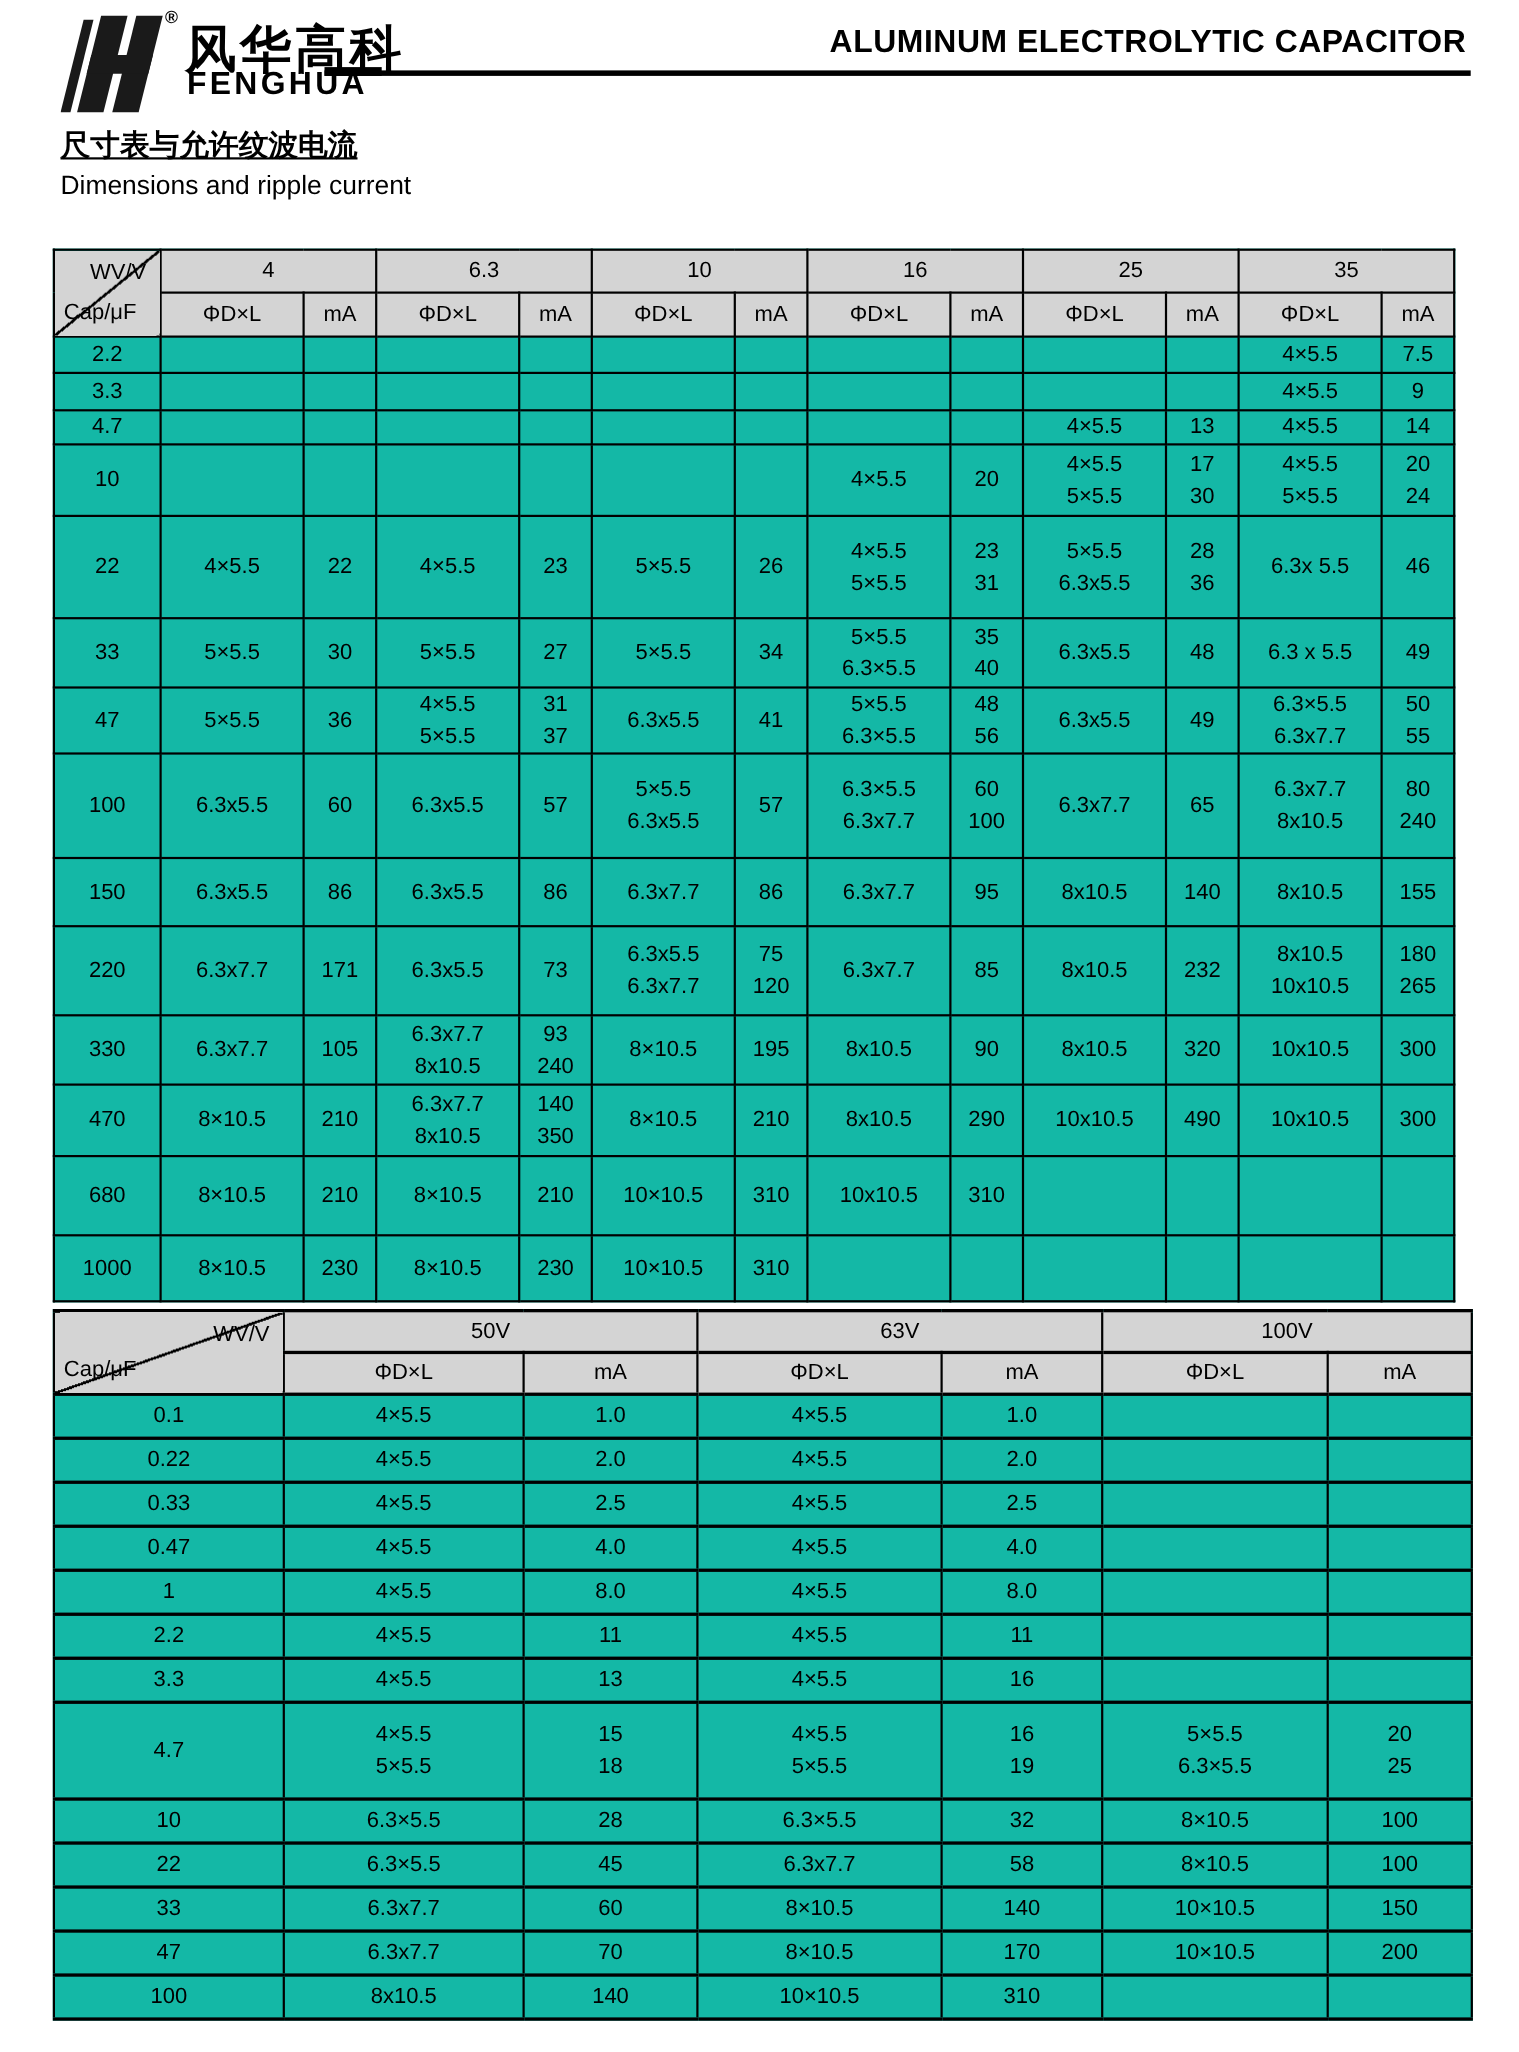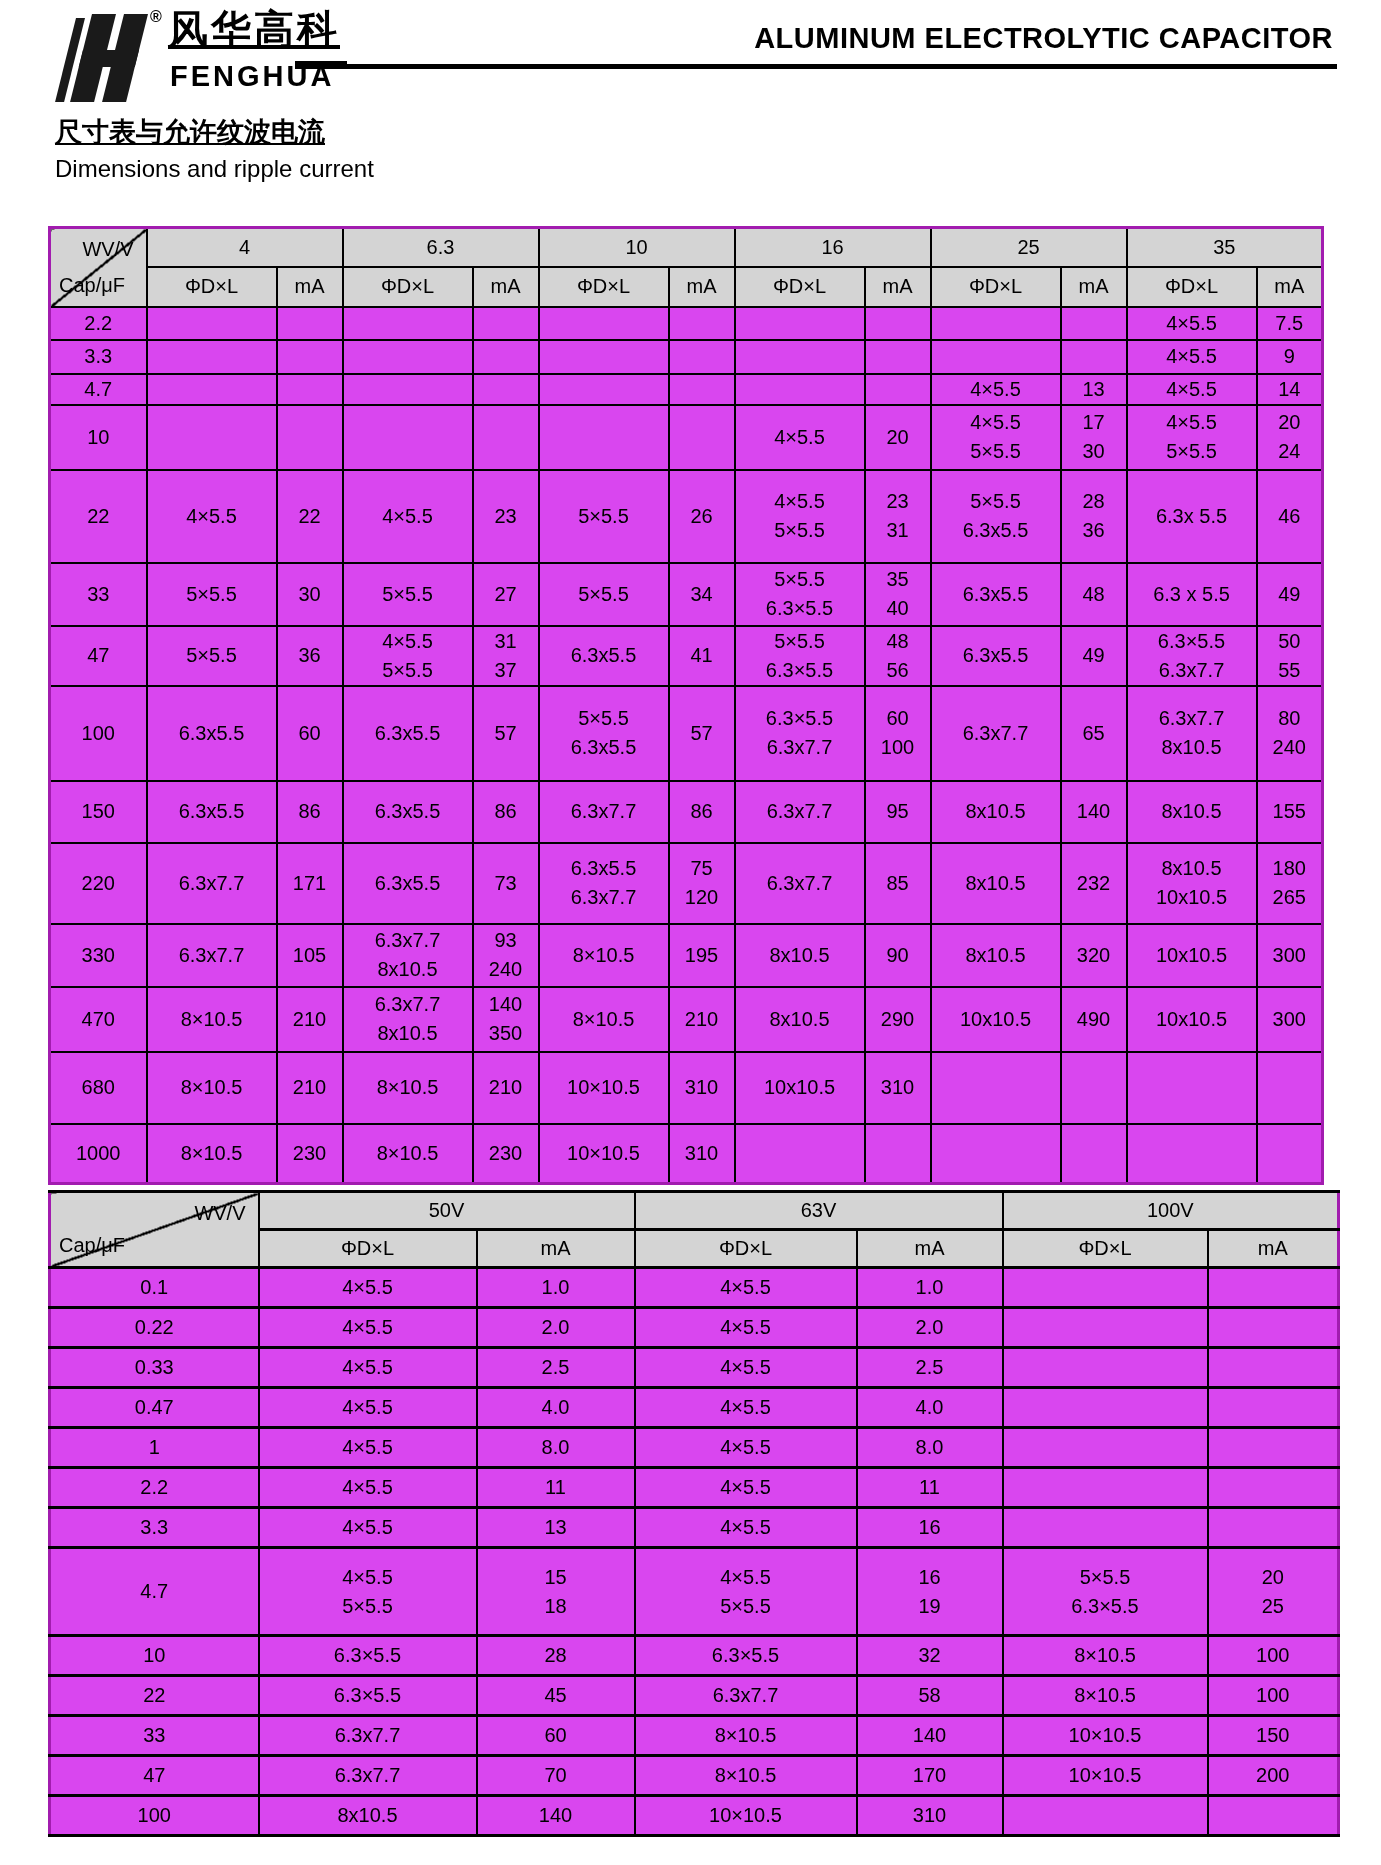--- a/index.html
+++ b/index.html
@@ -5,32 +5,32 @@
   html,body{margin:0;padding:0;}
   body{
     width:1381px;height:1865px;background:#ffffff;color:#000;
     font-family:"Liberation Sans", sans-serif;position:relative;overflow:hidden;
   }
   .page{position:absolute;inset:0;}
 
   
   .logomark{position:absolute;left:55px;top:14px;}
   .reg{position:absolute;left:150px;top:8px;font-size:16px;font-weight:bold;}
-  .brand-cn{position:absolute;left:168px;top:2px;font-size:40px;font-weight:bold;letter-spacing:3px;text-decoration:underline;}
+  .brand-cn{position:absolute;left:168px;top:14px;font-size:47px;font-weight:bold;letter-spacing:3px;}
   .brand-en{position:absolute;left:170px;top:60px;font-size:29px;font-weight:bold;letter-spacing:3px;}
   .doc-title{position:absolute;top:22px;right:48px;margin:0;font-size:29px;font-weight:bold;letter-spacing:0.5px;text-align:center;}
   .title-rule{position:absolute;left:295px;right:44px;top:64px;height:5px;background:#000;}
   .title-rule::before{content:"";position:absolute;left:0;top:-3px;width:52px;height:8px;background:#000;}
 
   
   .sec-cn{position:absolute;left:55px;top:114px;font-size:27px;font-weight:bold;text-decoration:underline;}
   .sec-en{position:absolute;left:55px;top:155px;font-size:24px;}
 
   
-  .dim{border-collapse:collapse;table-layout:fixed;position:absolute;border:3px solid #a21caf;background:#d946ef;}
+  .dim{border-collapse:collapse;table-layout:fixed;position:absolute;border:1px solid #a21caf;background:#14b8a6;}
   #t1{left:48px;top:226px;width:1273px;}
   #t2{left:48px;top:1190px;width:1289px;}
   .dim th,.dim td{
     border:2px solid #000;text-align:center;vertical-align:middle;
     font-weight:400;font-size:20px;line-height:1.45;white-space:pre-line;padding:0;
   }
   #t2 th,#t2 td{border-width:3px 2px;}
   .dim thead th{background:#d4d4d4;}
   .corner{
     position:relative;

